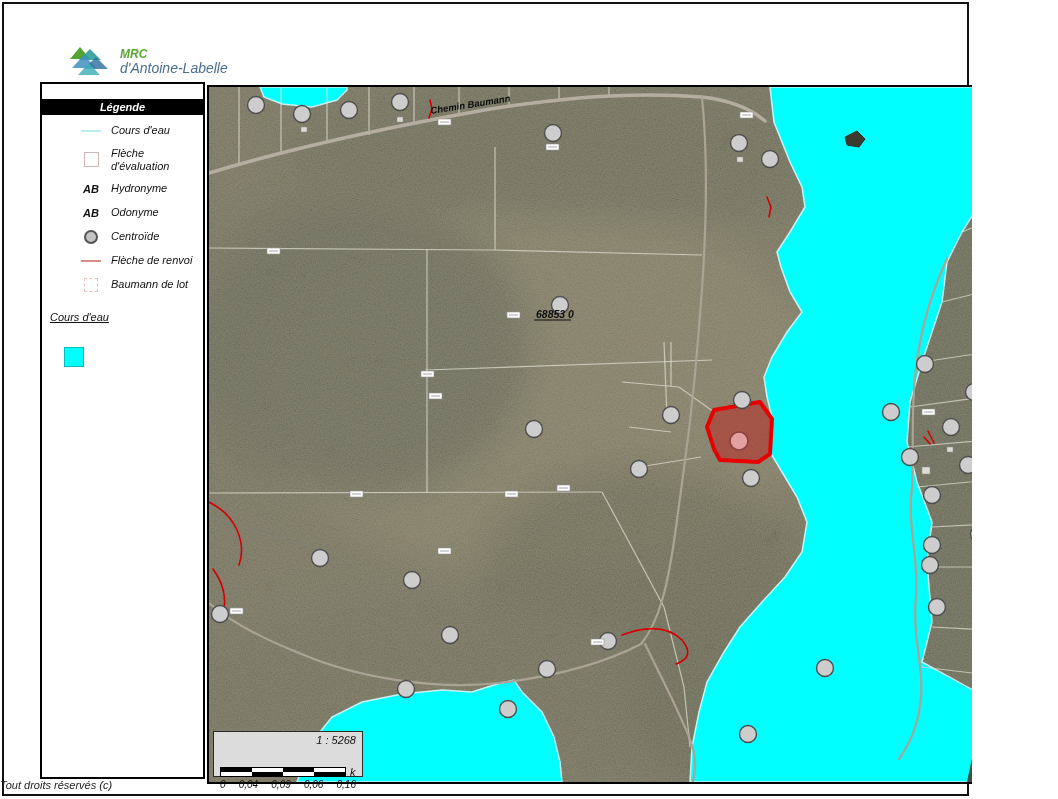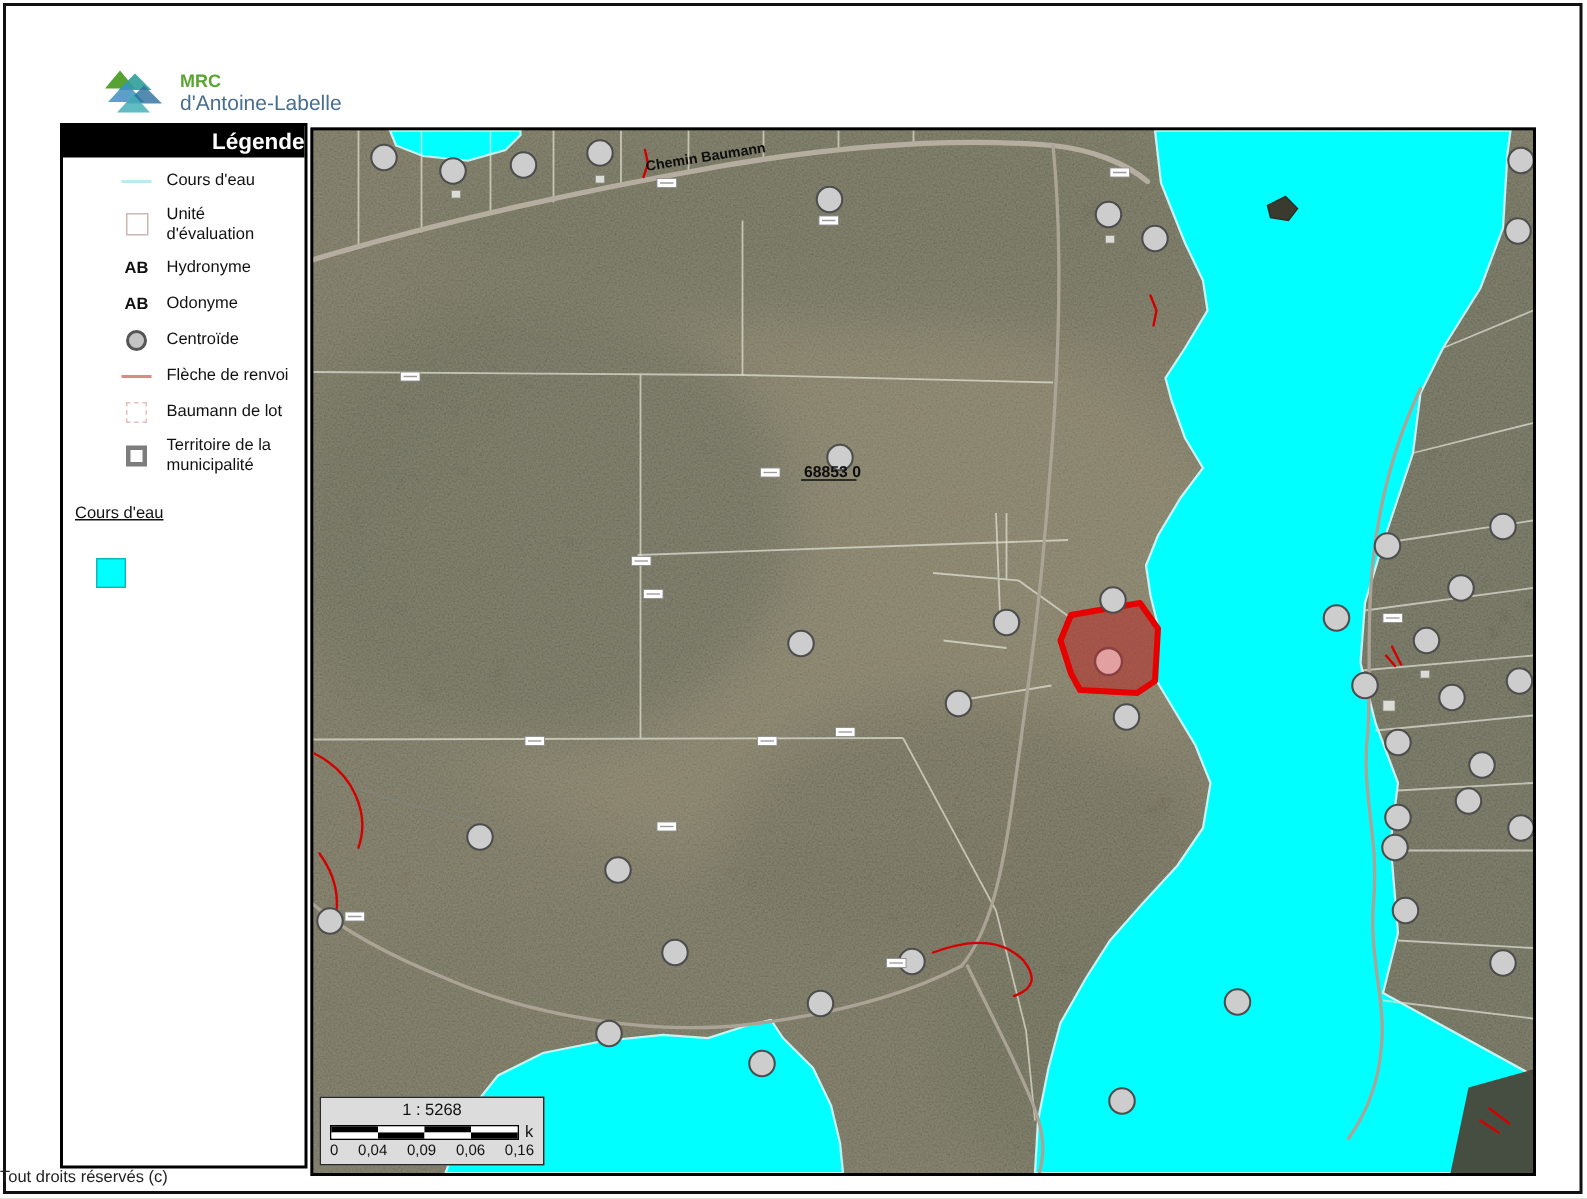--- a/index.html
+++ b/index.html
@@ -1,27 +1,27 @@
 <!DOCTYPE html>
 <html><head>
 <meta charset="utf-8">
 <style>
   html,body{margin:0;padding:0;background:#fff;font-family:"Liberation Sans",sans-serif;}
-  .page{position:relative;width:1058px;height:799px;background:#fff;overflow:hidden;}
+  .page{position:relative;width:972px;height:799px;background:#fff;overflow:hidden;font-style:italic;}
   .frame{position:absolute;left:2px;top:2px;right:3px;bottom:3px;border:2px solid #111;pointer-events:none;}
 
   
   .logo{position:absolute;left:70px;top:44px;width:180px;height:36px;display:flex;align-items:center;gap:6px;}
   .logo-text{line-height:1.05;}
   .logo-acronym{color:#5aa532;font-weight:bold;font-size:12px;}
   .logo-name{color:#4a6e8e;font-size:14px;}
 
   
   .legend{position:absolute;left:40px;top:82px;width:165px;height:697px;background:#fff;border:2px solid #000;box-sizing:border-box;}
-  .legend-header{background:#000;color:#fff;font-size:15px;font-weight:bold;text-align:right;padding:2px 0;}
+  .legend-header{background:#000;color:#fff;font-size:11px;font-weight:bold;text-align:center;padding:2px 0;margin-top:15px;}
   .legend-items{padding:8px 6px 0 8px;}
   .legend-item{display:flex;align-items:center;gap:9px;margin-bottom:9px;min-height:15px;}
   .swatch{width:22px;display:flex;justify-content:center;align-items:center;flex:0 0 22px;margin-left:30px;}
   .legend-label{font-size:11px;color:#111;line-height:1.15;}
   .sw-stream{width:20px;height:2px;background:#b9ecee;}
   .sw-unit{width:13px;height:13px;background:#fff;border:1px solid #ccb6b6;}
   .sw-ab{font-size:11px;font-weight:bold;color:#111;}
   .sw-centroid{width:14px;height:14px;border-radius:50%;background:#c4c4c4;border:2px solid #555;box-sizing:border-box;}
   .sw-fleche{width:20px;height:2px;background:#d98b85;}
   .sw-limite{width:12px;height:12px;border:1px dashed #e8bcbc;}
@@ -40,21 +40,21 @@
   .centroid{fill:#cdcdcd;stroke:#4d4d4d;stroke-width:1.4;}
   .centroid-selected{fill:#e3a0a0;stroke:#8a4040;stroke-width:1.6;}
   .redmark{fill:none;stroke:#d40000;stroke-width:1.6;stroke-linecap:round;}
   .lotbox{fill:#ffffff;stroke:#8f8f8f;stroke-width:0.6;}
   .lotbox-line{stroke:#9a9a9a;stroke-width:0.9;fill:none;}
   .bldg{fill:#dcdcd6;stroke:#8d8d85;stroke-width:0.5;}
   .maplabel{font-family:"Liberation Sans",sans-serif;font-weight:bold;fill:#0d0d0d;}
 
   
   .scalebar{position:absolute;left:213px;top:731px;width:150px;height:46px;background:#dcdcdc;border:1px solid #2a2a2a;box-sizing:border-box;padding:2px 6px 0 6px;}
-  .scalebar-ratio{font-size:11px;color:#111;text-align:center;margin-bottom:3px;}
+  .scalebar-ratio{font-size:11px;color:#111;text-align:right;margin-bottom:20px;}
   .bar-wrap{display:flex;align-items:center;gap:4px;}
   .bar{width:124px;border:1px solid #000;}
   .bar-row{display:flex;height:4px;}
   .bar-row div{width:31px;}
   .seg-b{background:#000;} .seg-w{background:#fff;}
   .bar-unit{font-size:11px;color:#111;}
   .scalebar-ticks{display:flex;justify-content:space-between;width:136px;font-size:10px;color:#111;margin-top:1px;}
 
   
   .footer{position:absolute;left:0;top:779px;width:1058px;font-size:11px;color:#222;}
@@ -85,21 +85,21 @@
       <div class="legend-item">
         <span class="swatch">
             <span class="sw-stream"></span>
           </span>
         <span class="legend-label">Cours d'eau</span>
       </div>
       <div class="legend-item">
         <span class="swatch">
             <span class="sw-unit"></span>
           </span>
-        <span class="legend-label">Unité d'évaluation</span>
+        <span class="legend-label">Flèche d'évaluation</span>
       </div>
       <div class="legend-item">
         <span class="swatch sw-ab">AB</span>
         <span class="legend-label">Hydronyme</span>
       </div>
       <div class="legend-item">
         <span class="swatch sw-ab">AB</span>
         <span class="legend-label">Odonyme</span>
       </div>
       <div class="legend-item">
@@ -112,26 +112,20 @@
         <span class="swatch">
             <span class="sw-fleche"></span>
           </span>
         <span class="legend-label">Flèche de renvoi</span>
       </div>
       <div class="legend-item">
         <span class="swatch">
             <span class="sw-limite"></span>
           </span>
         <span class="legend-label">Baumann de lot</span>
-      </div>
-      <div class="legend-item">
-        <span class="swatch">
-            <span class="sw-territoire"></span>
-          </span>
-        <span class="legend-label">Territoire de la municipalité</span>
       </div>
     </div>
     <span class="legend-link">Cours d'eau</span>
     <div class="layer-swatch" style="background:#00ffff;"></div>
   </div>
 
   <div class="map">
     <svg width="813" height="695" viewBox="0 0 813 695">
       <defs>
         <filter id="blur18" x="-30%" y="-30%" width="160%" height="160%">

